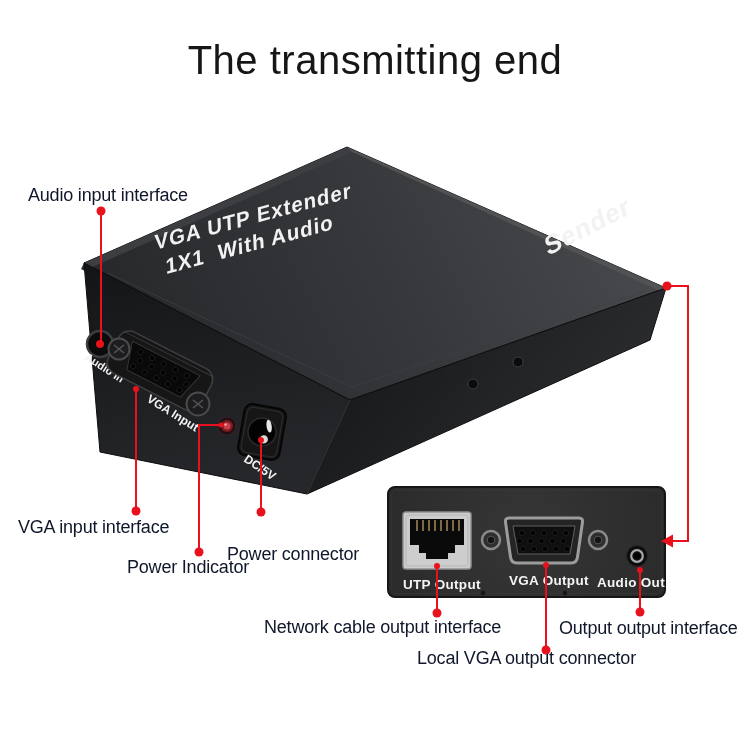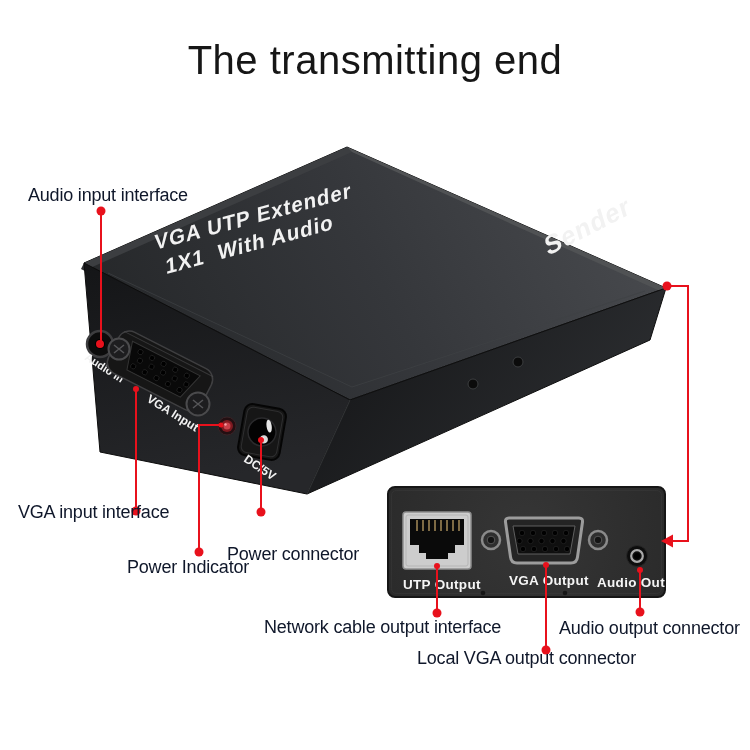--- a/index.html
+++ b/index.html
@@ -233,19 +233,19 @@
         <line class="rl" x1="640" y1="570" x2="640" y2="612"></line>
         <circle class="rd" cx="640" cy="570" r="3"></circle>
         <circle class="rd" cx="640" cy="612" r="4.5"></circle>
       </g>
     </g>
   </svg>
 
   <div class="title">The transmitting end</div>
 
   <div class="callout" style="left:28px;top:185px">Audio input interface</div>
-  <div class="callout" style="left:18px;top:502px">VGA input interface</div>
+  <div class="callout" style="left:18px;top:517px">VGA input interface</div>
   <div class="callout" style="left:227px;top:544px">Power connector</div>
   <div class="callout" style="left:264px;top:617px">Network cable output interface</div>
   <div class="callout" style="left:127px;top:557px">Power Indicator</div>
-  <div class="callout" style="left:559px;top:618px">Audio output connector</div>
+  <div class="callout" style="left:559px;top:618px">Output output interface</div>
   <div class="callout" style="left:417px;top:648px">Local VGA output connector</div>
 </div>
 
 </body></html>

